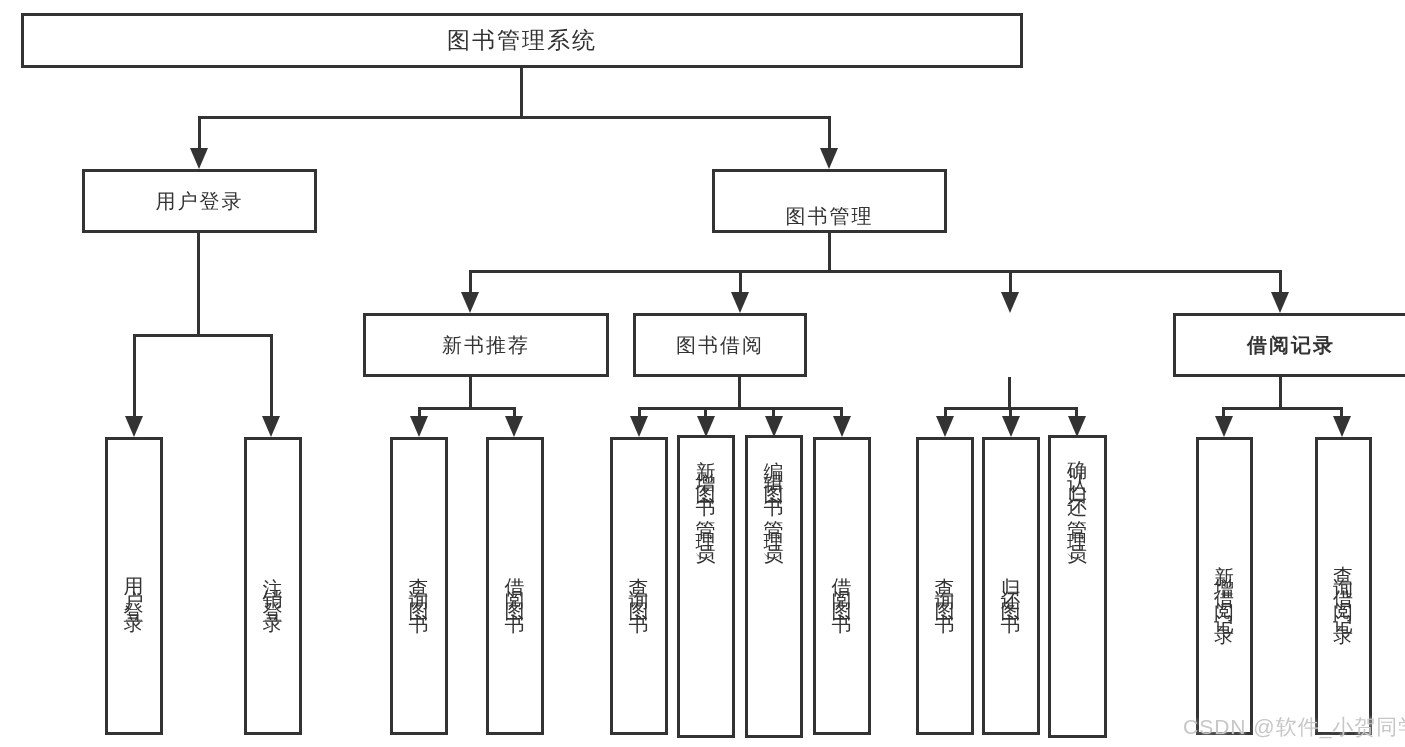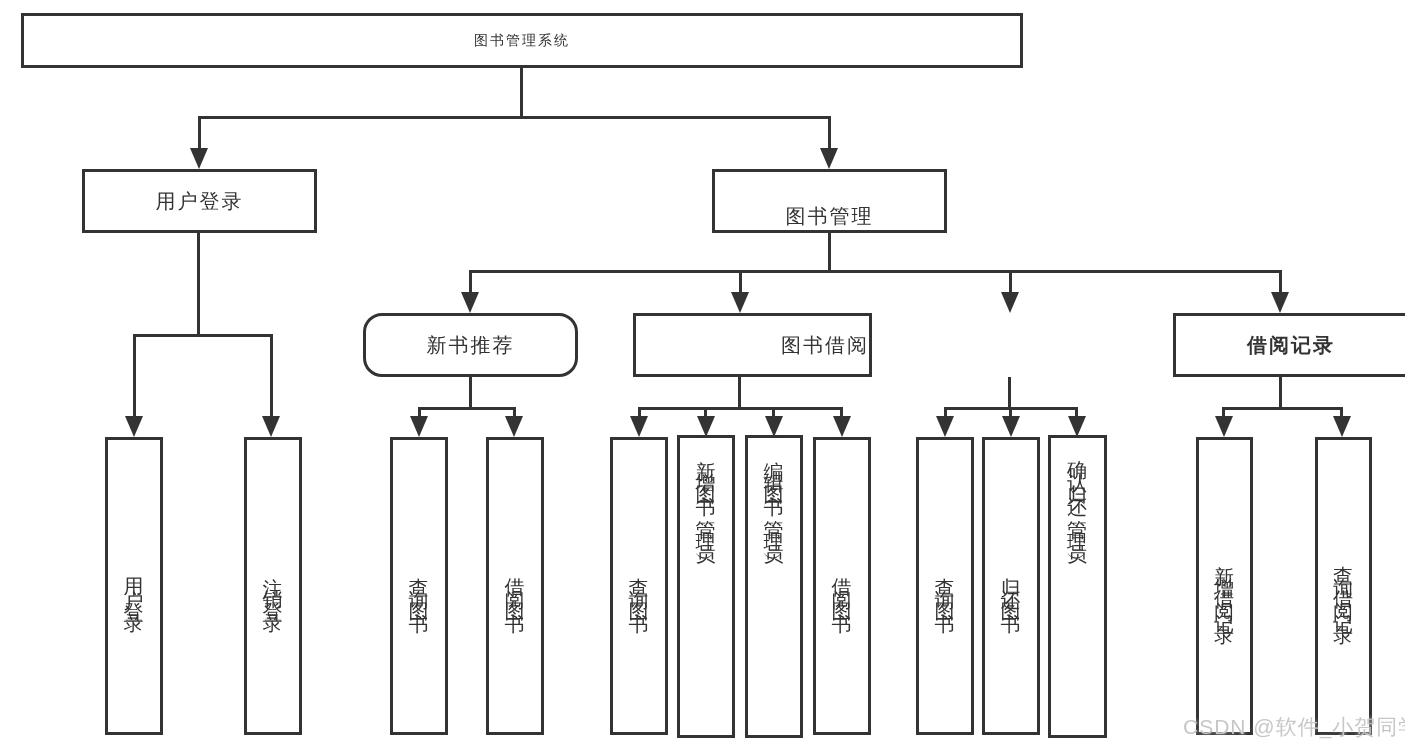--- a/index.html
+++ b/index.html
@@ -5,21 +5,21 @@
   html,body{margin:0;padding:0;background:#fff;}
   .canvas{
     position:relative;width:1405px;height:747px;background:#ffffff;
     font-family:"Liberation Sans",sans-serif;color:#333;overflow:hidden;
   }
   .box{
     position:absolute;box-sizing:border-box;border:3px solid #333333;background:#ffffff;
     display:flex;align-items:center;justify-content:center;
   }
   .box .lbl{font-size:20px;letter-spacing:2px;color:#333;white-space:nowrap;}
-  .box.root .lbl{font-size:14px;}
+  .box.root .lbl{font-size:23px;}
   .box.v .lbl{
     writing-mode:vertical-rl;text-orientation:mixed;
     font-size:20px;letter-spacing:12px;line-height:1;white-space:normal;
   }
   .box.vtop{align-items:flex-start;}
   .box.vtop .lbl{padding-top:7px;}
   .hline{position:absolute;height:3px;background:#333333;}
   .vline{position:absolute;width:3px;background:#333333;}
   .arrow{
     position:absolute;width:0;height:0;
@@ -65,24 +65,24 @@
   <div class="hline" style="left:469px;top:270px;width:813px;"></div>
   <div class="vline" style="left:469px;top:270px;height:26px;"></div>
   <div class="vline" style="left:739px;top:270px;height:26px;"></div>
   <div class="vline" style="left:1009px;top:270px;height:26px;"></div>
   <div class="vline" style="left:1279px;top:270px;height:26px;"></div>
   <div class="arrow" style="left:461px;top:292px;"></div>
   <div class="arrow" style="left:731px;top:292px;"></div>
   <div class="arrow" style="left:1001px;top:292px;"></div>
   <div class="arrow" style="left:1271px;top:292px;"></div>
 
-  <div class="box" style="left:363px;top:313px;width:215px;height:64px;border-radius:19px;">
+  <div class="box" style="left:363px;top:313px;width:246px;height:64px;">
     <span class="lbl">新书推荐</span>
   </div>
-  <div class="box" style="left:633px;top:313px;width:239px;height:64px;justify-content:flex-end;">
+  <div class="box" style="left:633px;top:313px;width:174px;height:64px;">
     <span class="lbl">图书借阅</span>
   </div>
   <div class="box" style="left:1173px;top:313px;width:236px;height:64px;font-weight:bold;">
     <span class="lbl">借阅记录</span>
   </div>
 
   <div class="vline" style="left:469px;top:377px;height:33px;"></div>
   <div class="hline" style="left:418px;top:407px;width:98px;"></div>
   <div class="vline" style="left:418px;top:407px;height:13px;"></div>
   <div class="vline" style="left:513px;top:407px;height:13px;"></div>

